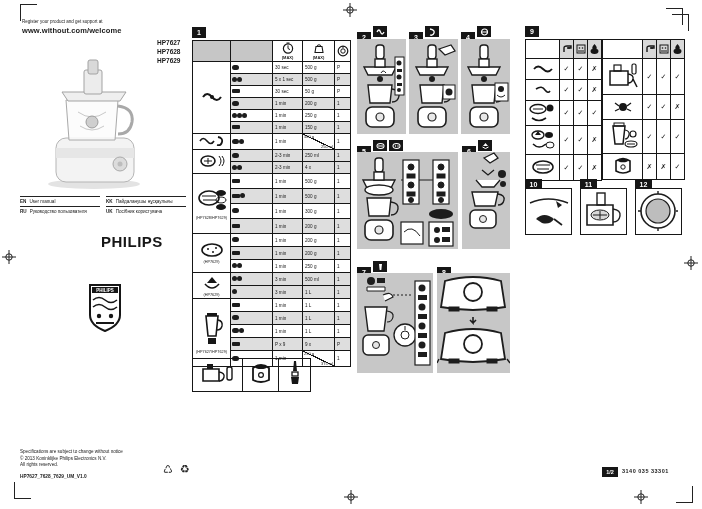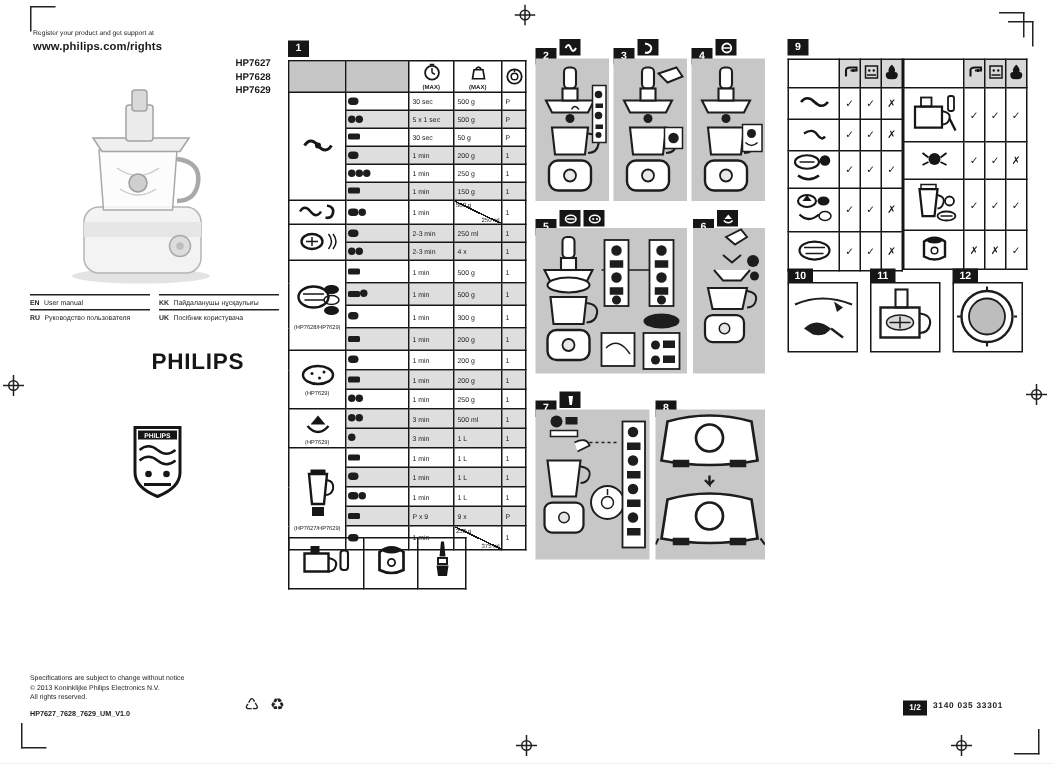--- a/index.html
+++ b/index.html
@@ -105,21 +105,21 @@
       <circle cx="7" cy="7" r="3.2" fill="none" stroke="#222" stroke-width="1"></circle>
       <path d="M7 0V14M0 7H14" stroke="#222" stroke-width="1"></path>
     </svg>
   <div class="abs corner tl" style="left:20px;top:4px"></div>
   <div class="abs corner tr" style="left:666px;top:8px"></div>
   <div class="abs corner tr2" style="left:672px;top:14px"></div>
   <div class="abs corner bl" style="left:14px;top:482px"></div>
   <div class="abs corner br" style="left:676px;top:486px"></div>
 
   <div class="abs tiny" style="left:22px;top:19px;width:150px">Register your product and get support at</div>
-  <div class="abs url" style="left:22px;top:26px">www.philips.com/rights</div>
+  <div class="abs url" style="left:22px;top:26px">www.without.com/welcome</div>
 
   <div class="abs models" style="left:157px;top:39px">
     <div>HP7627</div>
     <div>HP7628</div>
     <div>HP7629</div>
   </div>
 
   <svg class="abs" style="left:32px;top:52px" width="122" height="140" viewBox="0 0 122 140">
     <ellipse cx="62" cy="132" rx="46" ry="5" fill="#e3e3e3"></ellipse>
     <rect x="24" y="86" width="78" height="44" rx="10" fill="#f3f3f3" stroke="#b5b5b5"></rect>

